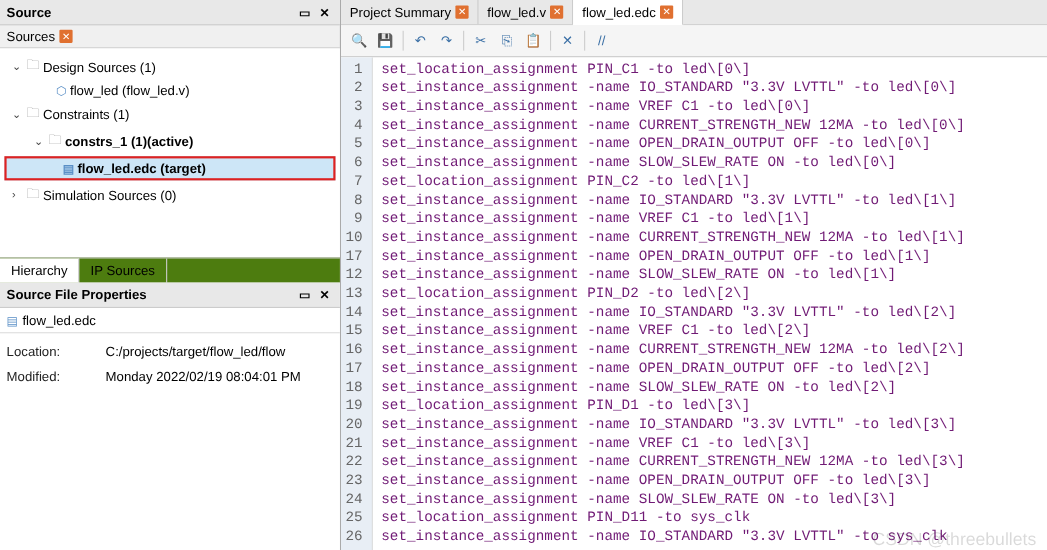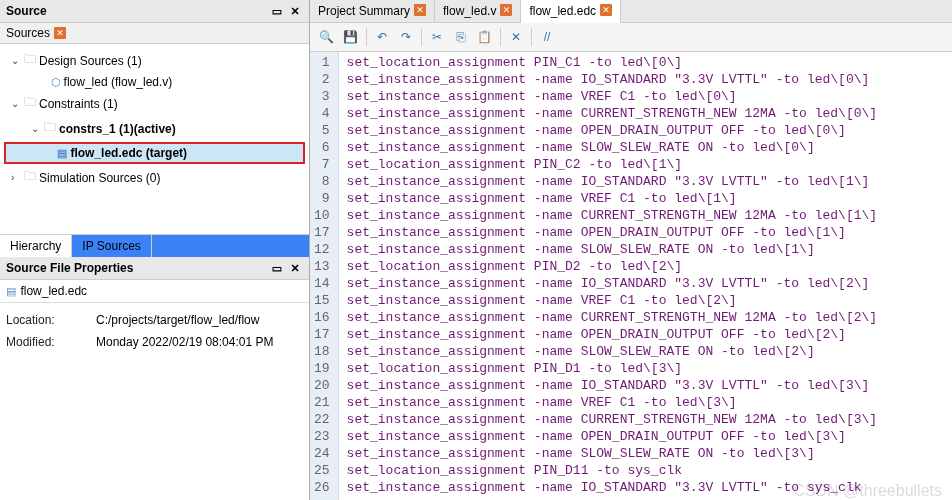--- a/index.html
+++ b/index.html
@@ -12,31 +12,31 @@
 .sources-sub { padding: 3px 6px; display: flex; align-items: center; gap: 4px; border-bottom: 1px solid #ccc; }
 .close-x { background: #e07030; color: #fff; width: 12px; height: 12px; font-size: 9px; display: inline-flex; align-items: center; justify-content: center; border-radius: 1px; cursor: pointer; }
 .tree { padding: 4px 0; background: #fff; overflow: auto; height: 190px; }
 .tree-row { display: flex; align-items: center; padding: 2px 4px; gap: 3px; cursor: pointer; white-space: nowrap; }
 .tree-row.selected { background: #cde6f7; border: 2px solid #d22; margin: 1px 4px; padding: 2px 4px; font-weight: bold; }
 .tree-row .indent { display: inline-block; }
 .tree-toggle { width: 10px; font-size: 10px; cursor: pointer; color: #444; }
 .folder-icon { color: #999; font-size: 12px; }
 .file-icon { color: #5a8fc6; font-size: 11px; }
 .edc-icon { color: #5a8fc6; font-size: 11px; }
-.tabs-hier { display: flex; border-top: 1px solid #ccc; background: #3b82f6; }
+.tabs-hier { display: flex; border-top: 1px solid #ccc; background: #4d7c0f; }
 .tab-h { padding: 4px 10px; border-right: 1px solid #ccc; cursor: pointer; }
 .tab-h.active { background: #fff; }
 .prop-panel { flex: 1; background: #fff; display: flex; flex-direction: column; }
 .prop-file { padding: 4px 6px; display: flex; align-items: center; gap: 4px; border-bottom: 1px solid #ddd; }
 .prop-table { padding: 6px; }
 .prop-row { display: flex; padding: 4px 0; }
 .prop-label { width: 90px; color: #222; }
 .right-panel { flex: 1; display: flex; flex-direction: column; background: #fff; }
 .editor-tabs { display: flex; background: #e8e8e8; border-bottom: 1px solid #ccc; }
-.etab { padding: 4px 8px; display: flex; gap: 4px; border-right: 1px solid #ccc; cursor: pointer; }
+.etab { padding: 4px 8px; display: flex; align-items: center; gap: 4px; border-right: 1px solid #ccc; cursor: pointer; }
 .etab.active { background: #fff; border-bottom: 1px solid #fff; margin-bottom: -1px; }
 .toolbar { display: flex; gap: 2px; padding: 3px 6px; border-bottom: 1px solid #ccc; background: #f5f5f5; align-items: center; }
 .tool-btn { width: 22px; height: 22px; display: inline-flex; align-items: center; justify-content: center; cursor: pointer; border: 1px solid transparent; border-radius: 2px; color: #3a6fa5; }
 .tool-sep { width: 1px; height: 18px; background: #ccc; margin: 0 2px; }
 .code-area { flex: 1; overflow: auto; font-family: Consolas, 'Courier New', monospace; font-size: 13px; display: flex; }
 .gutter { background: #e8eef5; color: #666; text-align: right; padding: 2px 8px 2px 4px; user-select: none; border-right: 1px solid #ddd; }
 .gutter div { height: 17px; line-height: 17px; }
 .code-lines { padding: 2px 8px; color: #701a75; white-space: pre; }
 .code-lines div { height: 17px; line-height: 17px; }
 .watermark { position: absolute; bottom: 0; right: 10px; color: rgba(0,0,0,0.15); font-size: 16px; font-family: Arial; pointer-events: none; }

